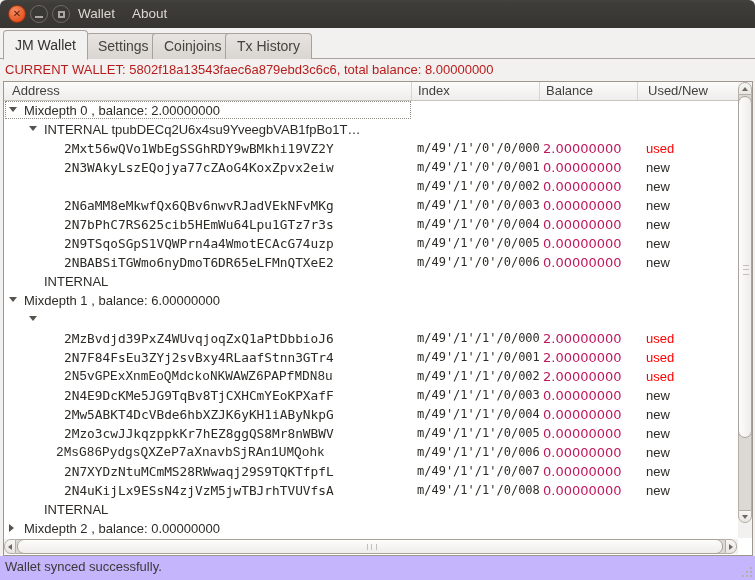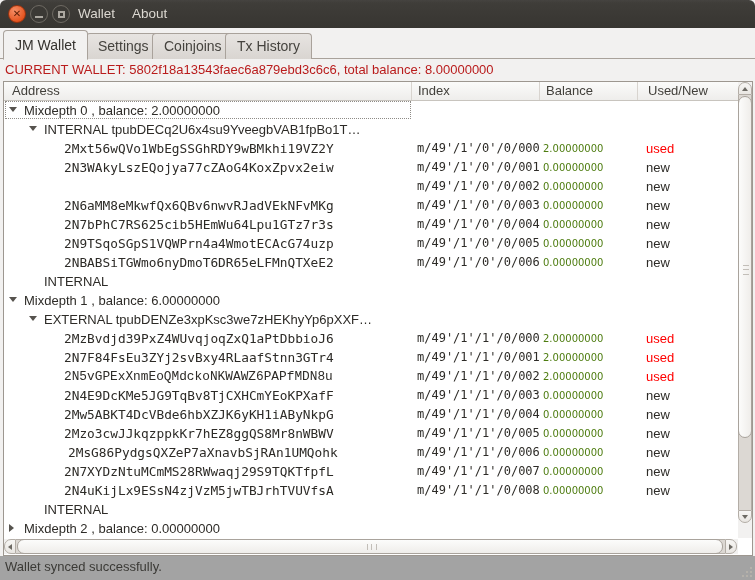--- a/index.html
+++ b/index.html
@@ -59,21 +59,21 @@
   .tri-down{border-left:4px solid transparent;border-right:4px solid transparent;
     border-top:5px solid #56534e;}
   .tri-right{top:5px;border-top:4px solid transparent;border-bottom:4px solid transparent;
     border-left:5px solid #56534e;}
   .c-label{position:absolute;top:0;height:19px;line-height:19px;font-size:13px;color:#2d2b27;white-space:nowrap;}
   .c-addr{position:absolute;top:0;height:19px;line-height:19px;
     font-family:"DejaVu Sans Mono",monospace;font-size:12.8px;color:#2d2b27;white-space:nowrap;}
   .c-index{position:absolute;left:413px;top:0;height:19px;line-height:19px;
     font-family:"DejaVu Sans Mono",monospace;font-size:12px;color:#2d2b27;white-space:nowrap;}
   .c-bal{position:absolute;left:539px;top:0;height:19px;line-height:19px;
-    font-family:"DejaVu Sans","Liberation Sans",sans-serif;font-size:10px;color:#4d7c0f;white-space:nowrap;}
+    font-family:"DejaVu Sans","Liberation Sans",sans-serif;font-size:13px;color:#be185d;white-space:nowrap;}
   .c-status{position:absolute;left:642px;top:0;height:19px;line-height:19px;font-size:13px;white-space:nowrap;}
 
   
   .vscroll{position:absolute;left:734px;top:0;width:14px;height:456px;background:#f2f1f0;}
   .vbtn{position:absolute;left:0;width:14px;height:13px;box-sizing:border-box;
     background:linear-gradient(#f7f6f4,#e9e6e2);border:1px solid #b3ada6;
     display:flex;align-items:center;justify-content:center;cursor:pointer;}
   .vbtn.up{top:0;border-radius:7px 7px 0 0;}
   .vbtn.down{top:428px;border-radius:0 0 7px 7px;}
   .vtrack{position:absolute;left:0;top:13px;width:14px;height:415px;box-sizing:border-box;
@@ -101,21 +101,21 @@
   .hbtn.right{left:721px;border-radius:0 7px 7px 0;}
   .htrack{position:absolute;left:12px;top:0;width:709px;height:15px;box-sizing:border-box;
     background:#dcd8d3;border-top:1px solid #b3ada6;border-bottom:1px solid #b3ada6;cursor:pointer;}
   .hthumb{position:absolute;left:13px;top:0;width:706px;height:15px;box-sizing:border-box;
     background:linear-gradient(#fcfcfb,#efedea);border:1px solid #a9a39c;border-radius:7px;cursor:grab;}
   .hgrip{position:absolute;left:349px;top:4px;width:8px;height:6px;
     border-left:1px solid #c2beb8;border-right:1px solid #c2beb8;}
   .hgrip:after{content:"";position:absolute;left:3px;top:0;width:1px;height:6px;background:#c2beb8;}
 
   
-  .statusbar{position:absolute;left:0;top:556px;width:755px;height:24px;background:#a3a3a3;}
+  .statusbar{position:absolute;left:0;top:556px;width:755px;height:24px;background:#c4b5fd;}
   .status-msg{position:absolute;left:5px;top:0;height:24px;line-height:22px;font-size:13px;color:#3b3a36;}
   .grip{position:absolute;right:3px;bottom:3px;width:12px;height:12px;}
   .grip i{position:absolute;width:2px;height:2px;background:#b5b1aa;}
   .grip i:nth-child(1){right:0;bottom:0;}
   .grip i:nth-child(2){right:4px;bottom:0;}
   .grip i:nth-child(3){right:0;bottom:4px;}
   .grip i:nth-child(4){right:8px;bottom:0;}
   .grip i:nth-child(5){right:4px;bottom:4px;}
   .grip i:nth-child(6){right:0;bottom:8px;}
 </style>
@@ -208,21 +208,20 @@
         </div>
         <div class="trow">
           <span class="c-label" style="left: 40px;">INTERNAL</span>
         </div>
         <div class="trow">
           <span class="tri tri-down" style="left: 5px;"></span>
           <span class="c-label" style="left: 20px;">Mixdepth 1 , balance: 6.00000000</span>
         </div>
         <div class="trow">
           <span class="tri tri-down" style="left: 25px;"></span>
-          <span class="c-label" style="left: 40px;">EXTERNAL tpubDENZe3xpKsc3we7zHEKhyYp6pXXF…</span>
         </div>
         <div class="trow">
           <span class="c-addr" style="left: 60px;">2MzBvdjd39PxZ4WUvqjoqZxQ1aPtDbbioJ6</span>
           <span class="c-index">m/49'/1'/1'/0/000</span>
           <span class="c-bal">2.00000000</span>
           <span class="c-status" style="color: rgb(255, 0, 0);">used</span>
         </div>
         <div class="trow">
           <span class="c-addr" style="left: 60px;">2N7F84FsEu3ZYj2svBxy4RLaafStnn3GTr4</span>
           <span class="c-index">m/49'/1'/1'/0/001</span>
@@ -247,21 +246,21 @@
           <span class="c-bal">0.00000000</span>
           <span class="c-status" style="color: rgb(45, 43, 39);">new</span>
         </div>
         <div class="trow">
           <span class="c-addr" style="left: 60px; text-align: center;">2Mzo3cwJJkqzppkKr7hEZ8ggQS8Mr8nWBWV</span>
           <span class="c-index">m/49'/1'/1'/0/005</span>
           <span class="c-bal">0.00000000</span>
           <span class="c-status" style="color: rgb(45, 43, 39);">new</span>
         </div>
         <div class="trow">
-          <span class="c-addr" style="left: 64px;">2MsG86PydgsQXZeP7aXnavbSjRAn1UMQohk</span>
+          <span class="c-addr" style="left: 52px; font-family: Liberation Mono, monospace;">2MsG86PydgsQXZeP7aXnavbSjRAn1UMQohk</span>
           <span class="c-index">m/49'/1'/1'/0/006</span>
           <span class="c-bal">0.00000000</span>
           <span class="c-status" style="color: rgb(45, 43, 39);">new</span>
         </div>
         <div class="trow">
           <span class="c-addr" style="left: 60px;">2N7XYDzNtuMCmMS28RWwaqj29S9TQKTfpfL</span>
           <span class="c-index">m/49'/1'/1'/0/007</span>
           <span class="c-bal">0.00000000</span>
           <span class="c-status" style="color: rgb(45, 43, 39);">new</span>
         </div>

